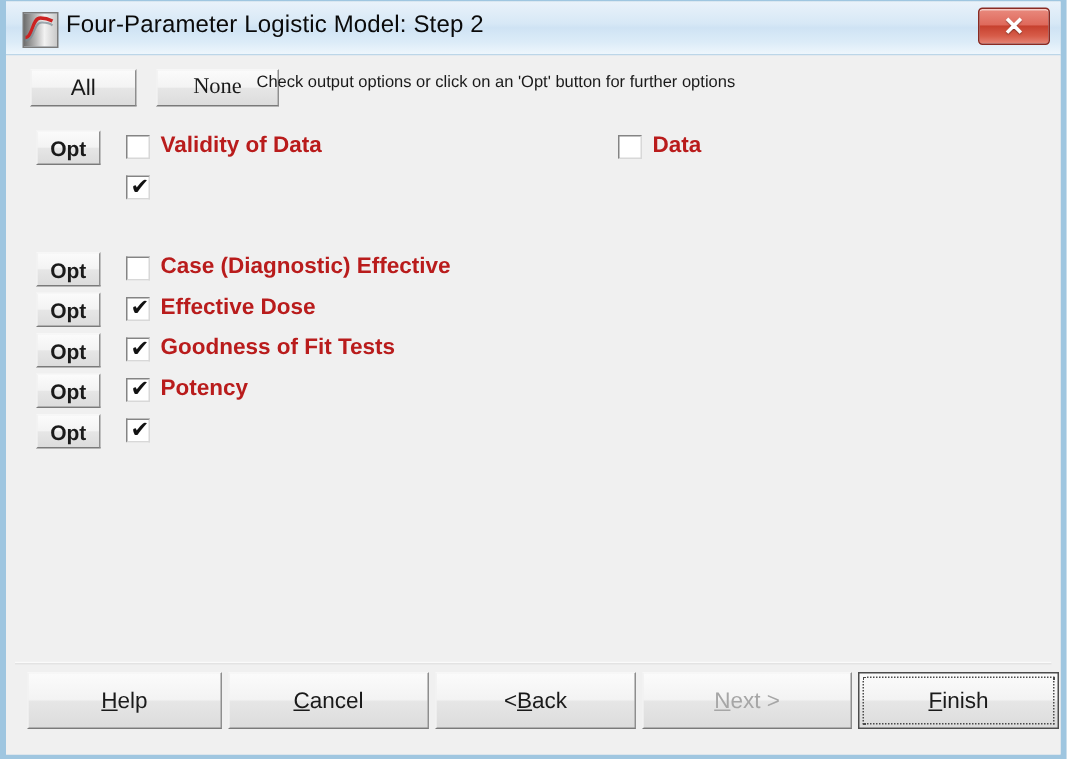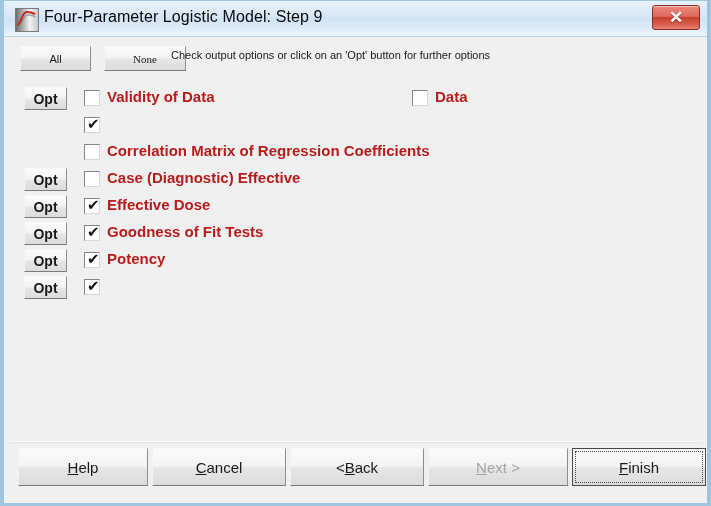--- a/index.html
+++ b/index.html
@@ -111,21 +111,21 @@
     cursor: default;
     user-select: none;
   }
   .btn.disabled { color: #a6a6a6; }
 
   
   .topbtn {
     position: absolute;
     top: 9px;
     height: 25px;
-    font-size: 11px;
+    font-size: 15px;
   }
   #btn-all  { left: 16px;  width: 71px; }
   #btn-none { left: 100px;  width: 82px; font-family: Liberation Serif, serif; }
 
   .hint {
     position: absolute;
     left: 167px;
     top: 12px;
     font-size: 11px;
     color: #1a1a1a;
@@ -236,21 +236,21 @@
 
 <div class="window">
 
   <div class="titlebar">
     <div class="titlebar-icon">
       <svg width="20" height="20" viewBox="0 0 20 20">
         <path d="M1 16 C6 16 5 3 11 3 C15 3 17 4 19 5" stroke="#cc2222" stroke-width="2.2" fill="none"></path>
         <path d="M1 18 C7 18 6 6 12 6 C16 6 18 7 19 8" stroke="#7b8a93" stroke-width="1.4" fill="none" opacity="0.7"></path>
       </svg>
     </div>
-    <div class="titlebar-title">Four-Parameter Logistic Model: Step 9</div>
+    <div class="titlebar-title">Four-Parameter Logistic Model: Step 2</div>
     <div class="close-btn">
       <span class="glyph">✕</span>
     </div>
   </div>
 
   <div class="client">
 
     <div class="btn topbtn" id="btn-all">All</div>
     <div class="btn topbtn" id="btn-none">None</div>
     <div class="hint">Check output options or click on an 'Opt' button for further options</div>
@@ -261,24 +261,20 @@
           <div class="cb"></div>
           <div class="cb-label">Validity of Data</div>
           <div class="cb right"></div>
           <div class="cb-label right">Data</div>
         </div>
         <div class="row" style="top: 77px; right: 0px;">
           <div class="cb">
             <span class="tick">✔</span>
           </div>
         </div>
-        <div class="row" style="top: 104px; right: 0px;">
-          <div class="cb"></div>
-          <div class="cb-label">Correlation Matrix of Regression Coefficients</div>
-        </div>
         <div class="row" style="top: 131px; right: 0px;">
           <div class="btn opt-btn">Opt</div>
           <div class="cb"></div>
           <div class="cb-label">Case (Diagnostic) Effective</div>
         </div>
         <div class="row" style="top: 158px; right: 0px;">
           <div class="btn opt-btn">Opt</div>
           <div class="cb">
             <span class="tick">✔</span>
           </div>

